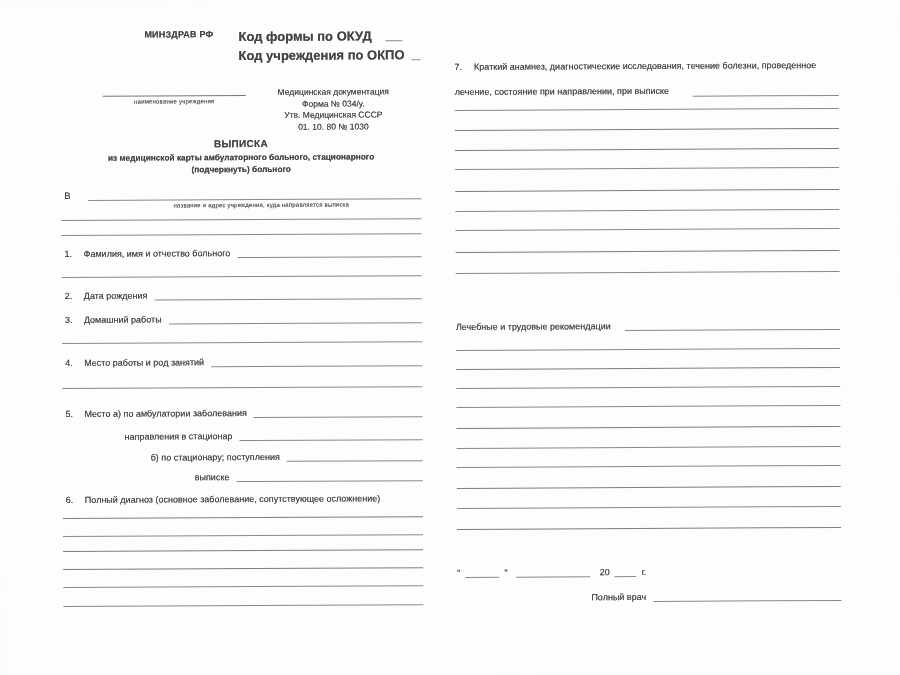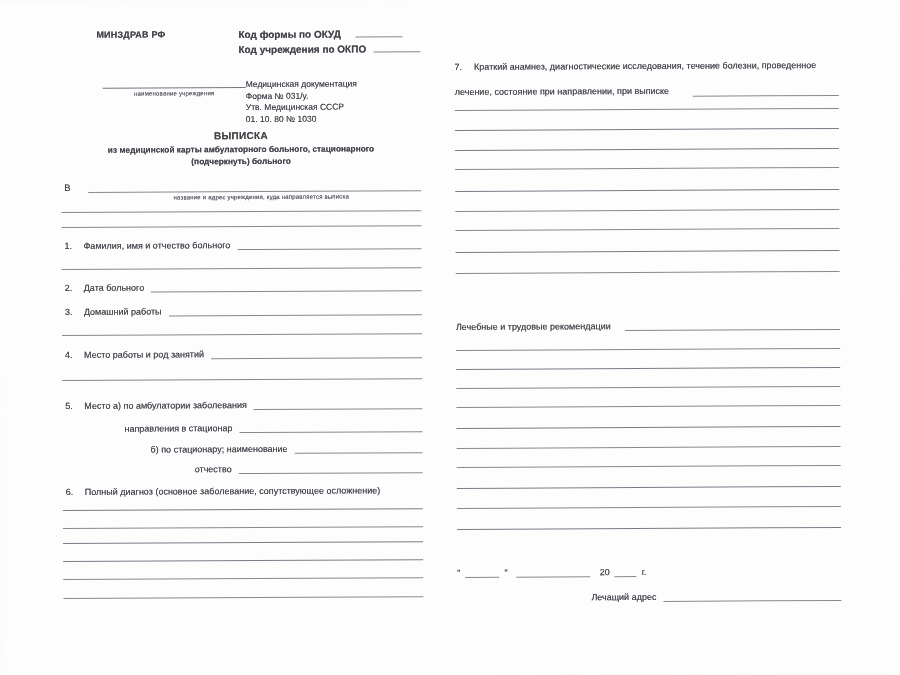--- a/index.html
+++ b/index.html
@@ -26,31 +26,31 @@
   .col-left{left:62px;width:360px;padding-top:28px;}
   .col-right{left:456px;width:384px;padding-top:56px;}
 
   .row{display:flex;align-items:flex-end;}
   .fill{flex:1;border-bottom:1px solid var(--ln);height:3px;margin-left:7px;}
   .rule{border-bottom:1px solid var(--ln);height:0;}
   .rule.dk{border-bottom-color:var(--ln2);}
 
   
   .hdr{display:flex;align-items:flex-start;}
-  .ministry{font-weight:bold;font-size:9px;margin-left:36px;letter-spacing:.2px;}
-  .codes{margin-left:auto;width:182px;font-size:10px;font-weight:bold;}
+  .ministry{font-weight:bold;font-size:9px;margin-left:84px;letter-spacing:.2px;}
+  .codes{margin-left:auto;width:182px;font-size:13px;font-weight:bold;}
   .code-row{display:flex;align-items:flex-end;margin-bottom:4px;}
   .code-row .fill{height:2px;margin-bottom:2px;}
   .code-row:first-child .fill{margin-left:14px;max-width:62px;margin-right:18px;}
 
   .inst-doc{display:flex;margin-top:20px;}
   .inst{width:185px;padding-left:42px;}
   .inst .rule{margin-top:8px;border-bottom-color:#77737f;}
   .caption{font-size:6px;color:#5d5964;text-align:center;margin-top:2px;letter-spacing:.2px;}
-  .docinfo{flex:1;text-align:left;font-size:8.5px;line-height:11.5px;padding-right:0px;}
+  .docinfo{flex:1;text-align:center;font-size:8.5px;line-height:11.5px;padding-right:0px;}
 
   .titleblock{text-align:center;margin-top:5px;line-height:12.5px;}
   .title-main{font-weight:bold;font-size:10px;letter-spacing:.3px;}
   .title-sub{font-weight:bold;font-size:8.3px;}
 
   .addr{margin-top:13px;}
   .addr .prefix{font-size:9.5px;padding-left:3px;}
   .addr .fill{margin-left:18px;}
   .addr-caption{font-size:6px;color:#5d5964;margin-top:2px;margin-left:60px;width:280px;text-align:center;letter-spacing:.2px;}
 
@@ -88,21 +88,21 @@
       </div>
     </div>
 
     <div class="inst-doc">
       <div class="inst">
         <div class="rule"></div>
         <div class="caption">наименование учреждения</div>
       </div>
       <div class="docinfo">
         <div>Медицинская документация</div>
-        <div>Форма №  031/у.</div>
+        <div>Форма №  034/у.</div>
         <div>Утв. Медицинская СССР</div>
         <div>01. 10. 80  № 1030</div>
       </div>
     </div>
 
     <div class="titleblock">
       <div class="title-main">ВЫПИСКА</div>
       <div class="title-sub">из медицинской карты амбулаторного больного, стационарного</div>
       <div class="title-sub">(подчеркнуть) больного</div>
     </div>
@@ -118,21 +118,21 @@
 
     <div class="item row" style="margin-top:13px;">
       <span class="num">1.</span>
       <span class="lbl">Фамилия, имя и отчество больного</span>
       <span class="fill"></span>
     </div>
     <div class="rule" style="margin-top:18px;"></div>
 
     <div class="item row" style="margin-top:13px;">
       <span class="num">2.</span>
-      <span class="lbl">Дата больного</span>
+      <span class="lbl">Дата рождения</span>
       <span class="fill"></span>
     </div>
 
     <div class="item row" style="margin-top:14px;">
       <span class="num">3.</span>
       <span class="lbl">Домашний работы</span>
       <span class="fill"></span>
     </div>
     <div class="rule" style="margin-top:18px;"></div>
 
@@ -146,25 +146,25 @@
     <div class="item row" style="margin-top:20px;">
       <span class="num">5.</span>
       <span class="lbl">Место а) по амбулатории заболевания</span>
       <span class="fill"></span>
     </div>
     <div class="sub5 row" style="margin-top:13px;padding-left:62px;">
       <span class="lbl">направления в стационар</span>
       <span class="fill"></span>
     </div>
     <div class="sub5 row" style="margin-top:11px;padding-left:88px;">
-      <span class="lbl">б) по стационару; наименование</span>
+      <span class="lbl">б) по стационару; поступления</span>
       <span class="fill"></span>
     </div>
     <div class="sub5 row" style="margin-top:10px;padding-left:132px;">
-      <span class="lbl">отчество</span>
+      <span class="lbl">выписке</span>
       <span class="fill"></span>
     </div>
 
     <div class="item row" style="margin-top:12px;">
       <span class="num">6.</span>
       <span class="lbl">Полный диагноз (основное заболевание, сопутствующее осложнение)</span>
     </div>
 
     <div class="rule dk" style="margin-top:13px;"></div>
     <div class="rule" style="margin-top:17px;"></div>
@@ -216,18 +216,18 @@
       <span>"</span>
       <span class="blank" style="width:34px;margin:0 5px;"></span>
       <span>"</span>
       <span class="blank" style="width:74px;margin:0 9px;"></span>
       <span>20</span>
       <span class="blank" style="width:22px;margin:0 5px;"></span>
       <span>г.</span>
     </div>
 
     <div class="footer-doctor">
-      <span>Лечащий адрес</span>
+      <span>Полный врач</span>
       <span class="fill"></span>
     </div>
 
   </div>
 </div>
 
 </body></html>

